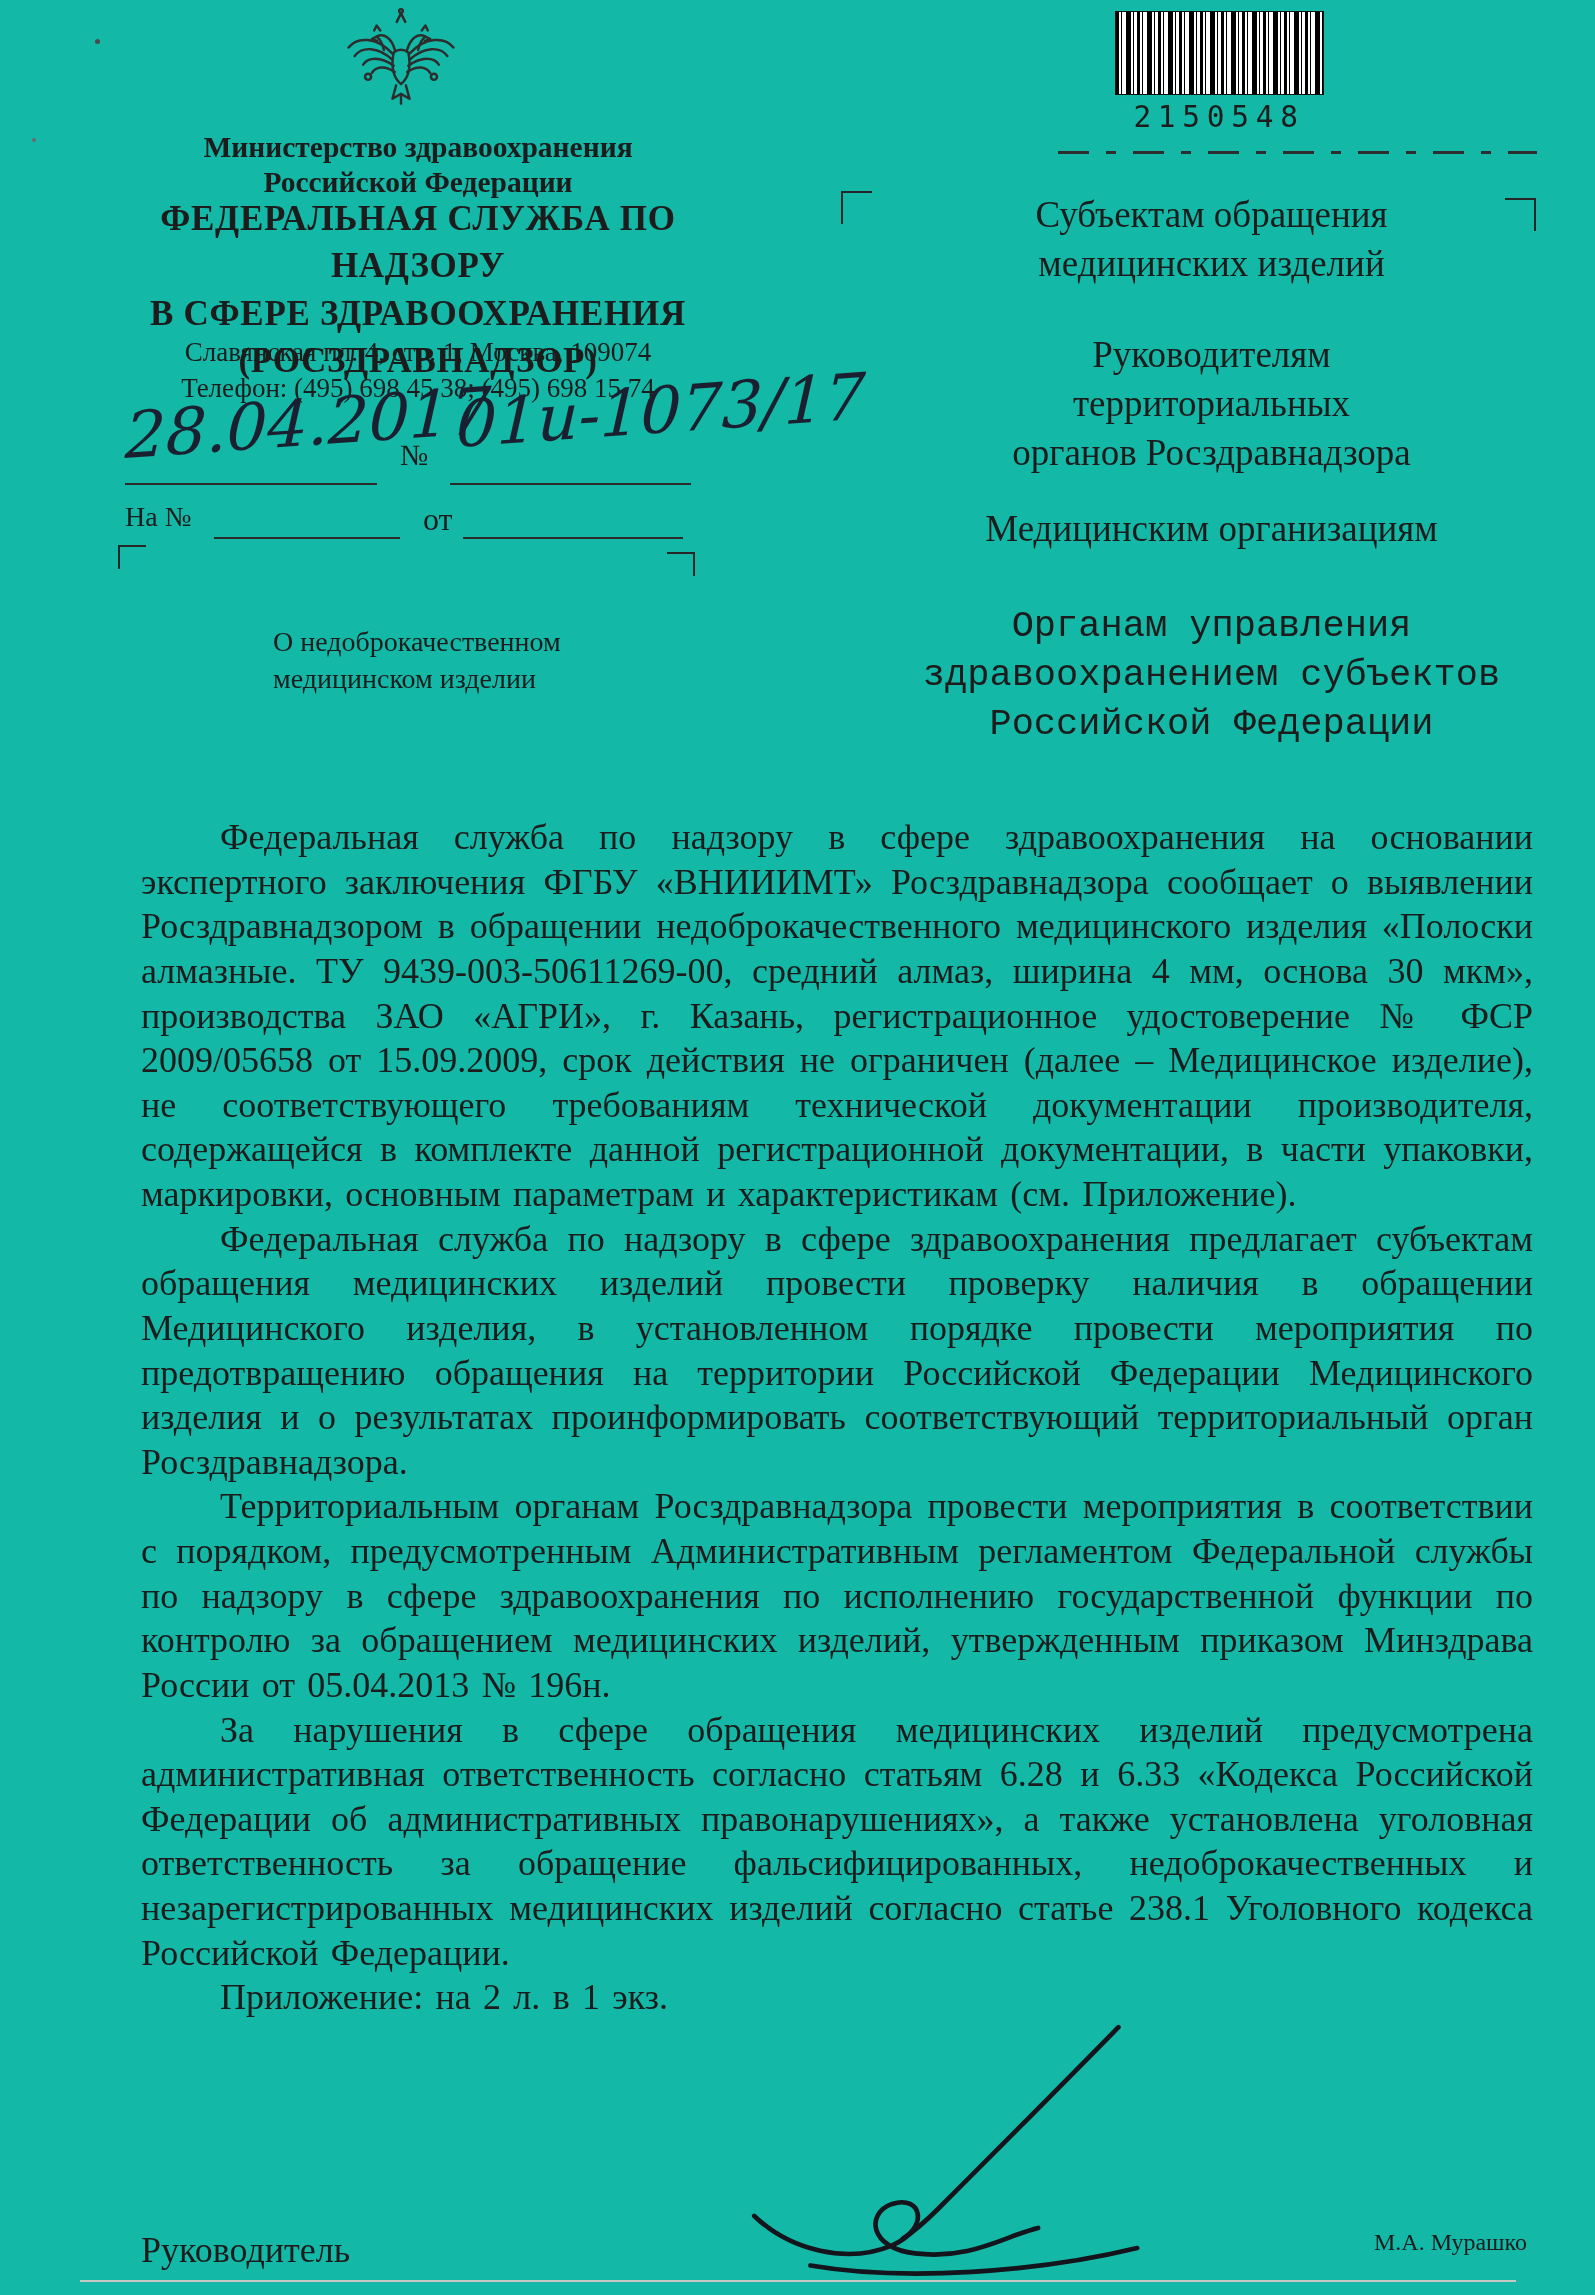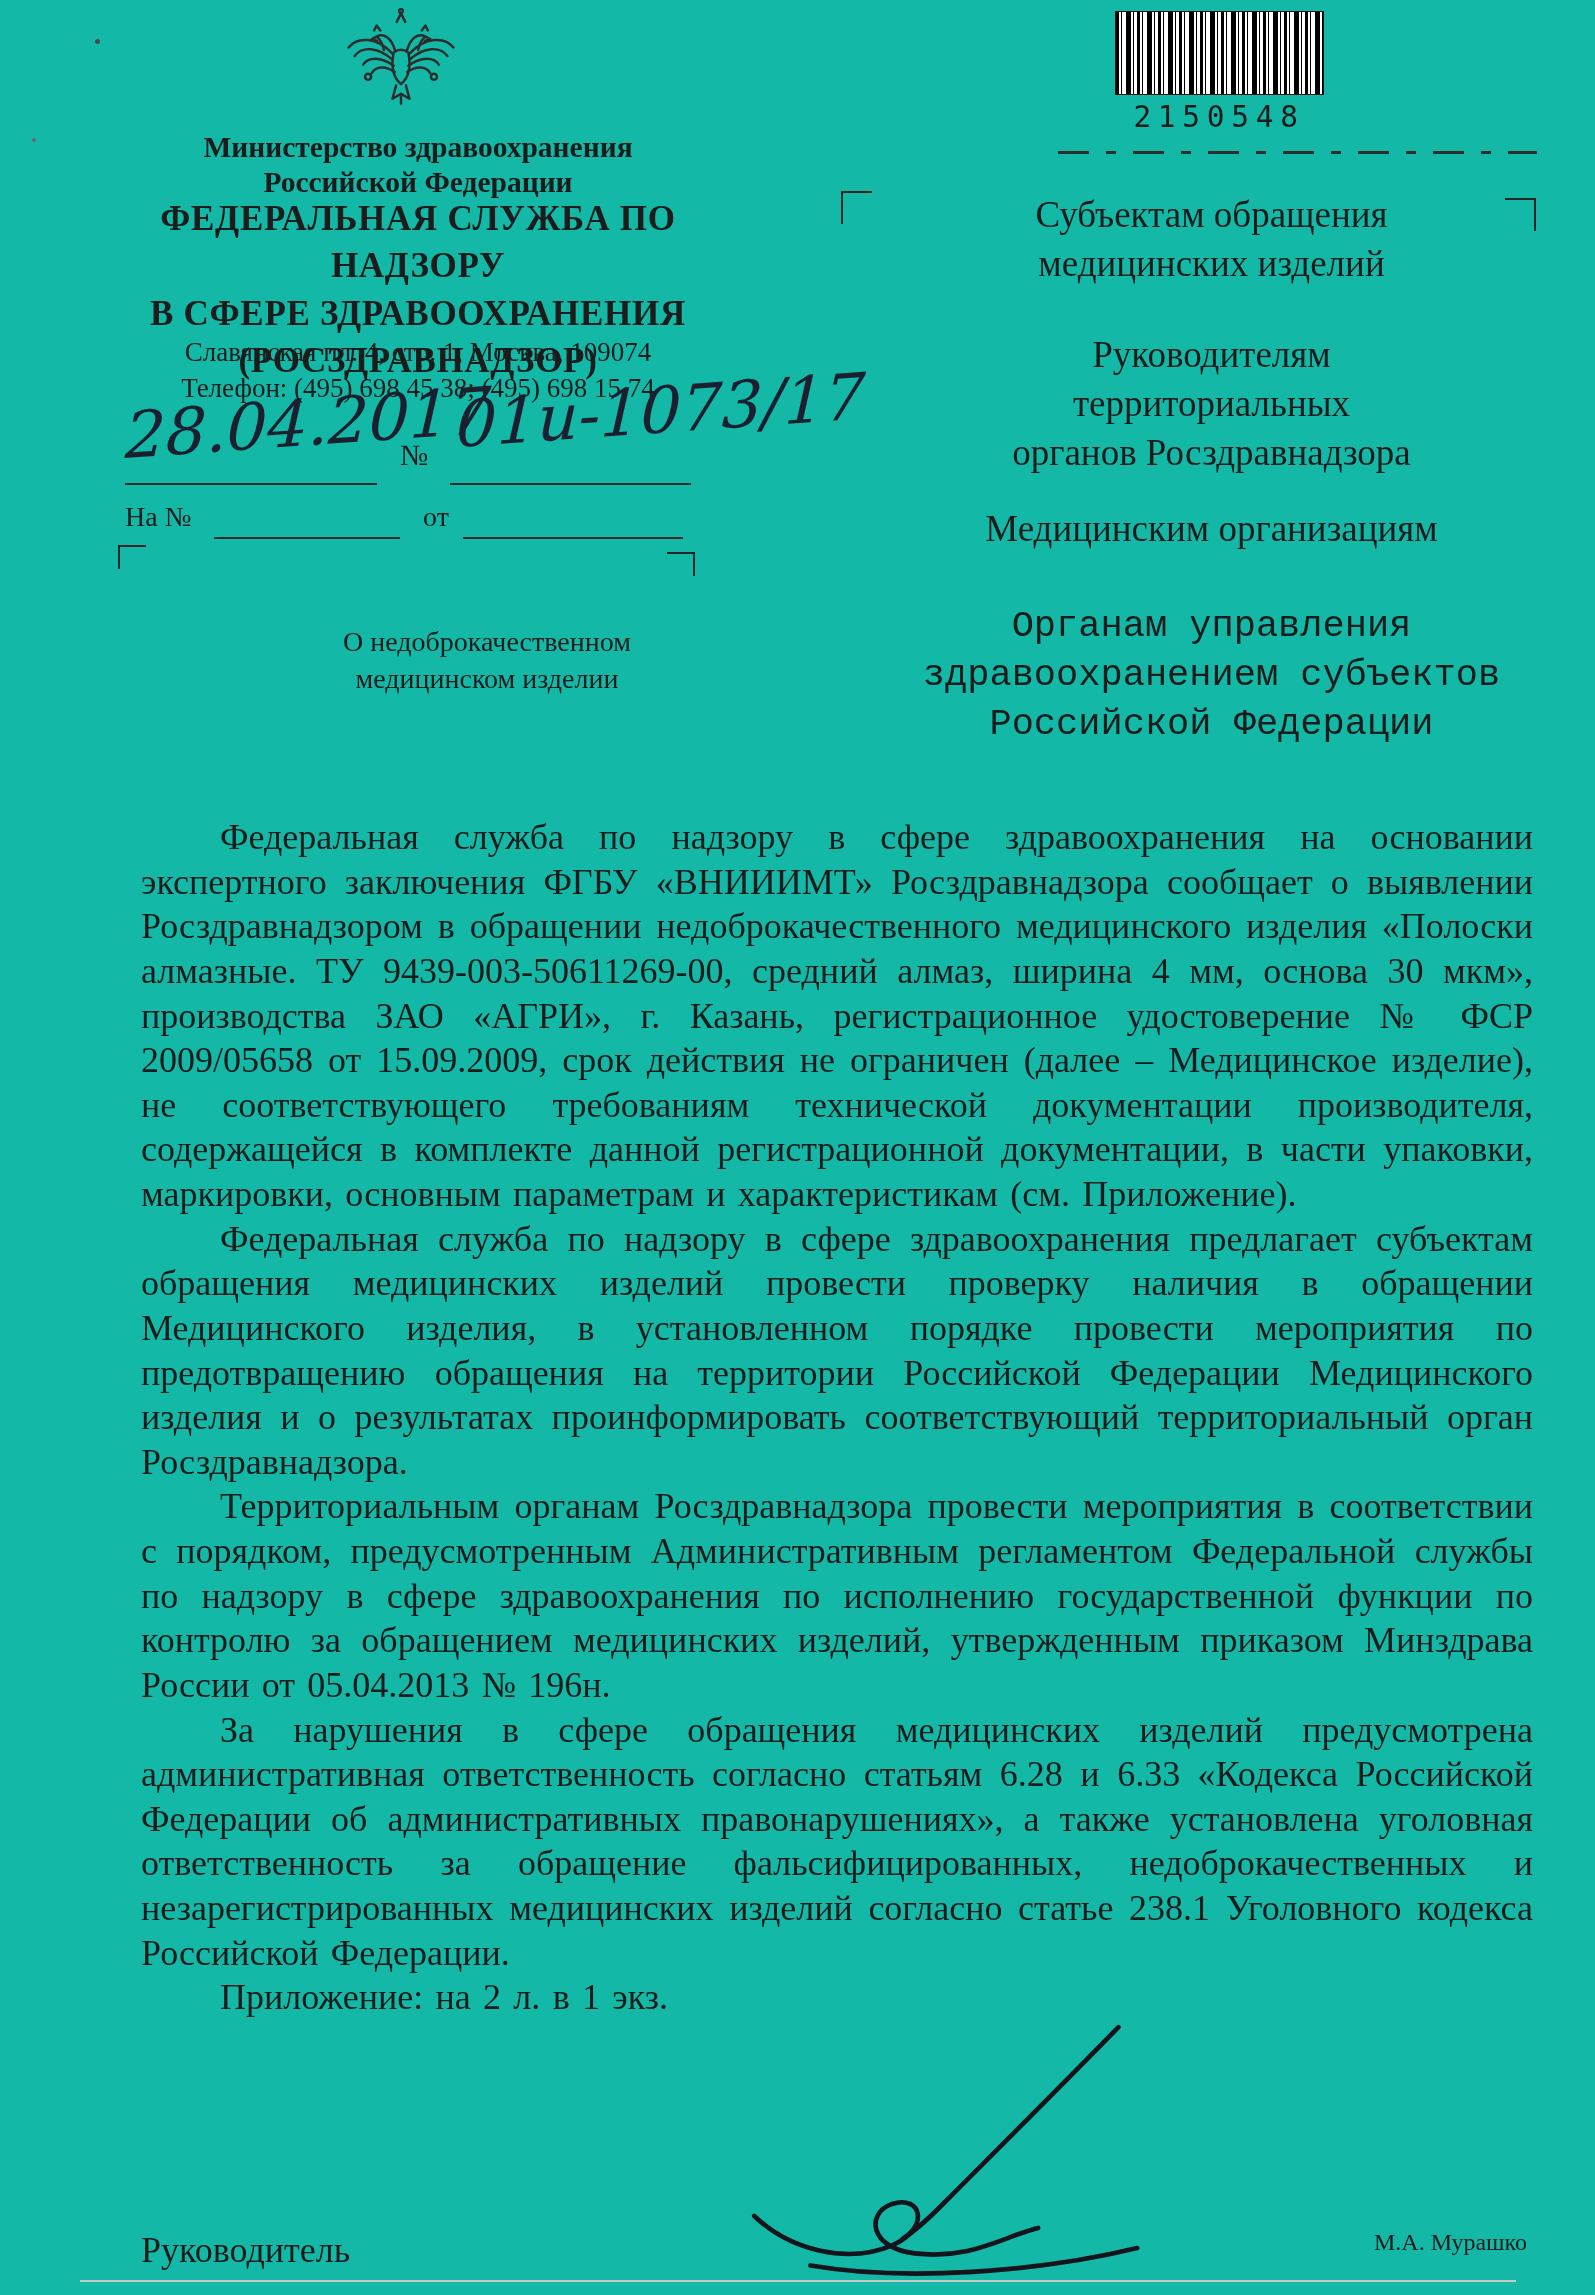--- a/index.html
+++ b/index.html
@@ -44,35 +44,35 @@
     white-space:nowrap;
   }
   .hw-date { left:124px; top:399px; }
   .hw-num  { left:455px; top:388px; }
   .numsign { left:400px; top:439px; font-size:29.5px; }
   .rule { height:0; border-top:2px solid #2b2b2b; }
   .rule-date { left:125px; top:483px; width:252px; }
   .rule-num  { left:450px; top:483px; width:241px; }
   .na-label  { left:125px; top:501px; font-size:28px; }
   .rule-na   { left:214px; top:537px; width:186px; }
-  .ot-label  { left:423px; top:501px; font-size:28px; }
+  .ot-label  { left:423px; top:501px; font-size:32px; }
   .rule-ot   { left:463px; top:537px; width:220px; }
 
   
   .bracket { width:28px; height:24px; }
   .b-tl { border-left:2.7px solid #262626; border-top:2.7px solid #262626; }
   .b-tr { border-right:2.7px solid #262626; border-top:2.7px solid #262626; }
   .bk-subj-l { left:118px;  top:545px; }
   .bk-subj-r { left:667px;  top:552px; }
   .bk-addr-l { left:841px; top:191px; width:31px; height:33px; }
   .bk-addr-r { left:1505px; top:198px; width:31px; height:33px; }
 
   .subject {
     left:273px; top:624px; width:428px;
-    font-size:28px; line-height:1.32;text-align:center;
+    font-size:28px; line-height:1.32;
   }
 
   
   .barcode {
     left:1115px; top:10.7px; width:209px; height:84px;
     background:repeating-linear-gradient(90deg,
       #000 0px,#000 2.7px,#fff 2.7px,#fff 4.7px,
       #000 4.7px,#000 6px,#fff 6px,#fff 10px,
       #000 10px,#000 14.7px,#fff 14.7px,#fff 16.7px,
       #000 16.7px,#000 18px,#fff 18px,#fff 21px);

